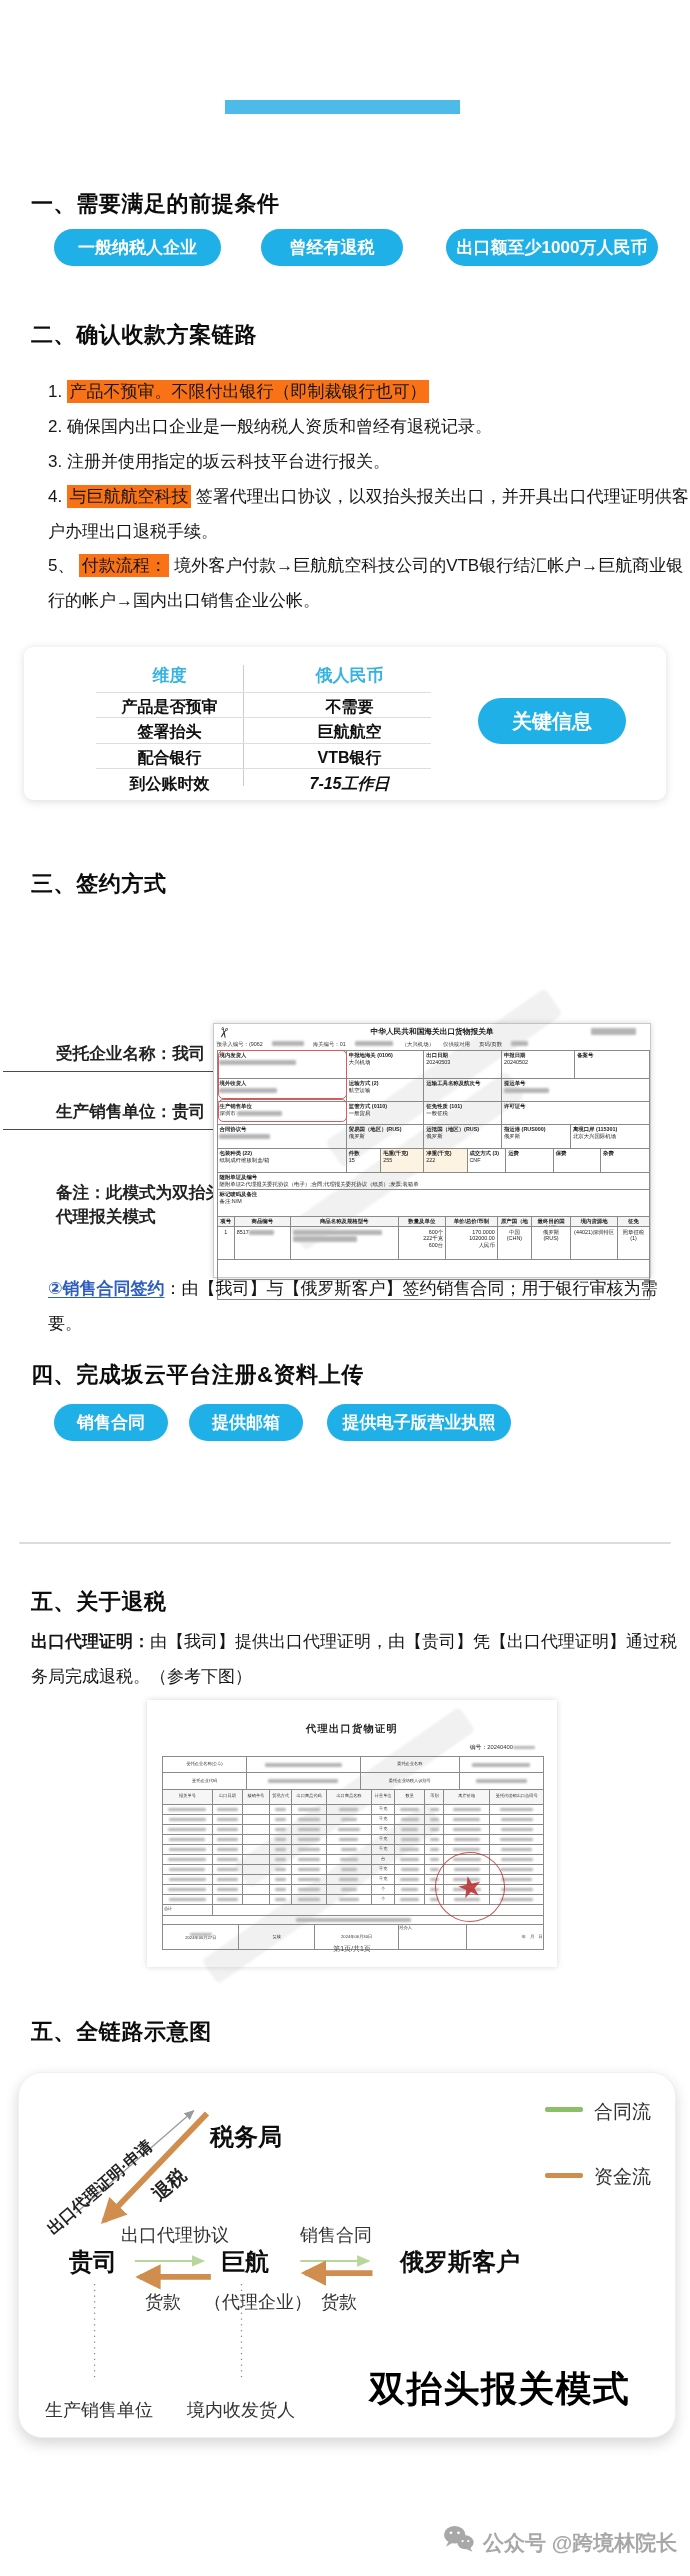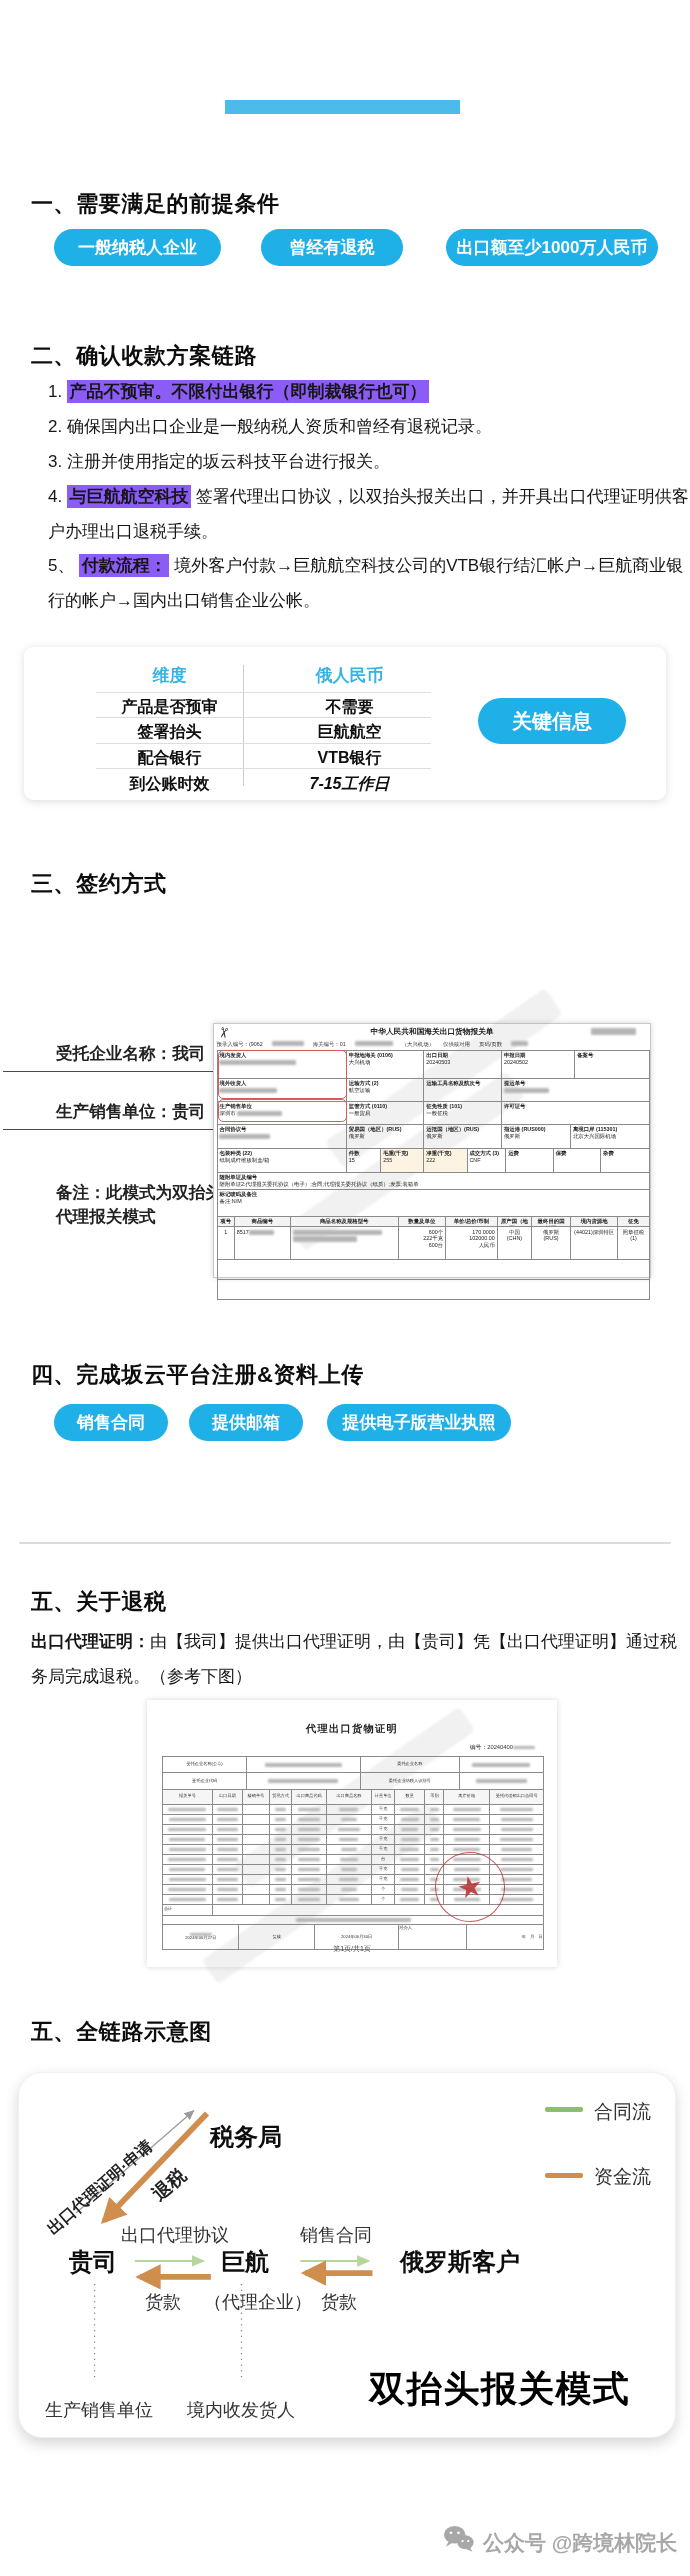--- a/index.html
+++ b/index.html
@@ -9,21 +9,21 @@
   
   .main-title{width:690px;text-align:center;font-size:29px;font-weight:800;letter-spacing:1.3px;color:#0d0d0d;z-index:2;}
   .title-bar{background:#4dbbe9;z-index:1;}
   
   .sec-head{font-size:22px;font-weight:800;color:#0d0d0d;letter-spacing:0.6px;}
   
   .pill{background:#1fb0e8;color:#fff;font-weight:700;border-radius:22px;display:flex;align-items:center;justify-content:center;text-align:center;}
   .pill.big{height:37px;font-size:17px;}
   
   .para{font-size:17px;line-height:35px;color:#161616;font-weight:500;}
-  .hl{background:#8b5cf6;padding:1.9px 2.6px;font-weight:bold;}
+  .hl{background:#f97316;padding:1.9px 2.6px;}
   .blue-link{color:#2e5fbe;text-decoration:underline;text-underline-offset:3.2px;font-weight:600;}
   .arrowtxt{letter-spacing:0;}
   
   .card{background:#fff;border-radius:9px;box-shadow:0 1.9px 9px rgba(0,0,0,0.13);}
   .kv-head{color:#35b3e3;font-weight:700;font-size:17px;text-align:center;}
   .kv-cell{color:#101010;font-weight:700;font-size:16px;text-align:center;}
   .hline{background:#ddd;height:0.6px;}
   .vline{background:#ccc;width:0.6px;}
   .badge{background:#1fb0e8;color:#fff;font-weight:700;font-size:20px;border-radius:23px;display:flex;align-items:center;justify-content:center;}
   
@@ -60,21 +60,21 @@
 
 <div id="page">
 
   <div class="abs title-bar" style="left:225px;top:100px;width:235px;height:14px;"></div>
 
   <div class="abs sec-head" style="left:31px;top:189px;">一、需要满足的前提条件</div>
   <div class="abs pill big" style="left:54px;top:229px;width:167px;">一般纳税人企业</div>
   <div class="abs pill big" style="left:261px;top:229px;width:142px;">曾经有退税</div>
   <div class="abs pill big" style="left:446px;top:229px;width:212px;">出口额至少1000万人民币</div>
 
-  <div class="abs sec-head" style="left:31px;top:341px;">二、确认收款方案链路</div>
+  <div class="abs sec-head" style="left:31px;top:320px;">二、确认收款方案链路</div>
   <div class="abs para" style="left:48px;top:374px;width:639px;">
     <span>1.</span>
     <span class="hl">产品不预审。不限付出银行（即制裁银行也可）</span>
   </div>
   <div class="abs para" style="left:48px;top:409px;width:639px;">
     <span>2.</span>
     <span>确保国内出口企业是一般纳税人资质和曾经有退税记录。</span>
   </div>
   <div class="abs para" style="left:48px;top:444px;width:639px;">
     <span>3.</span>
@@ -314,20 +314,23 @@
           <div class="fc" style="width:100%;border-right:none;"></div>
         </div>
       <div class="frow" style="height:19px;">
           <div class="fc" style="width:100%;border-right:none;"></div>
         </div>
     </div>
     <div class="abs redbox" style="left:3.8px;top:26px;width:127px;height:47px;"></div>
     <div class="abs redbox" style="left:3.8px;top:75px;width:127px;height:21px;"></div>
   </div>
 
+  <div class="abs para" style="left:48px;top:1271px;width:642px;">
+    <span class="blue-link">②销售合同签约</span><span>：由【我司】与【俄罗斯客户】签约销售合同；用于银行审核为需要。</span>
+  </div>
 
   <div class="abs sec-head" style="left:31px;top:1360px;">四、完成坂云平台注册&amp;资料上传</div>
   <div class="abs pill big" style="left:54px;top:1404px;width:114px;">销售合同</div>
   <div class="abs pill big" style="left:189px;top:1404px;width:114px;">提供邮箱</div>
   <div class="abs pill big" style="left:327px;top:1404px;width:184px;">提供电子版营业执照</div>
 
   <div class="abs divider" style="left:19px;top:1542px;width:652px;height:1.9px;"></div>
 
   <div class="abs sec-head" style="left:31px;top:1587px;">五、关于退税</div>
   <div class="abs para" style="left:31px;top:1624px;width:646px;">

